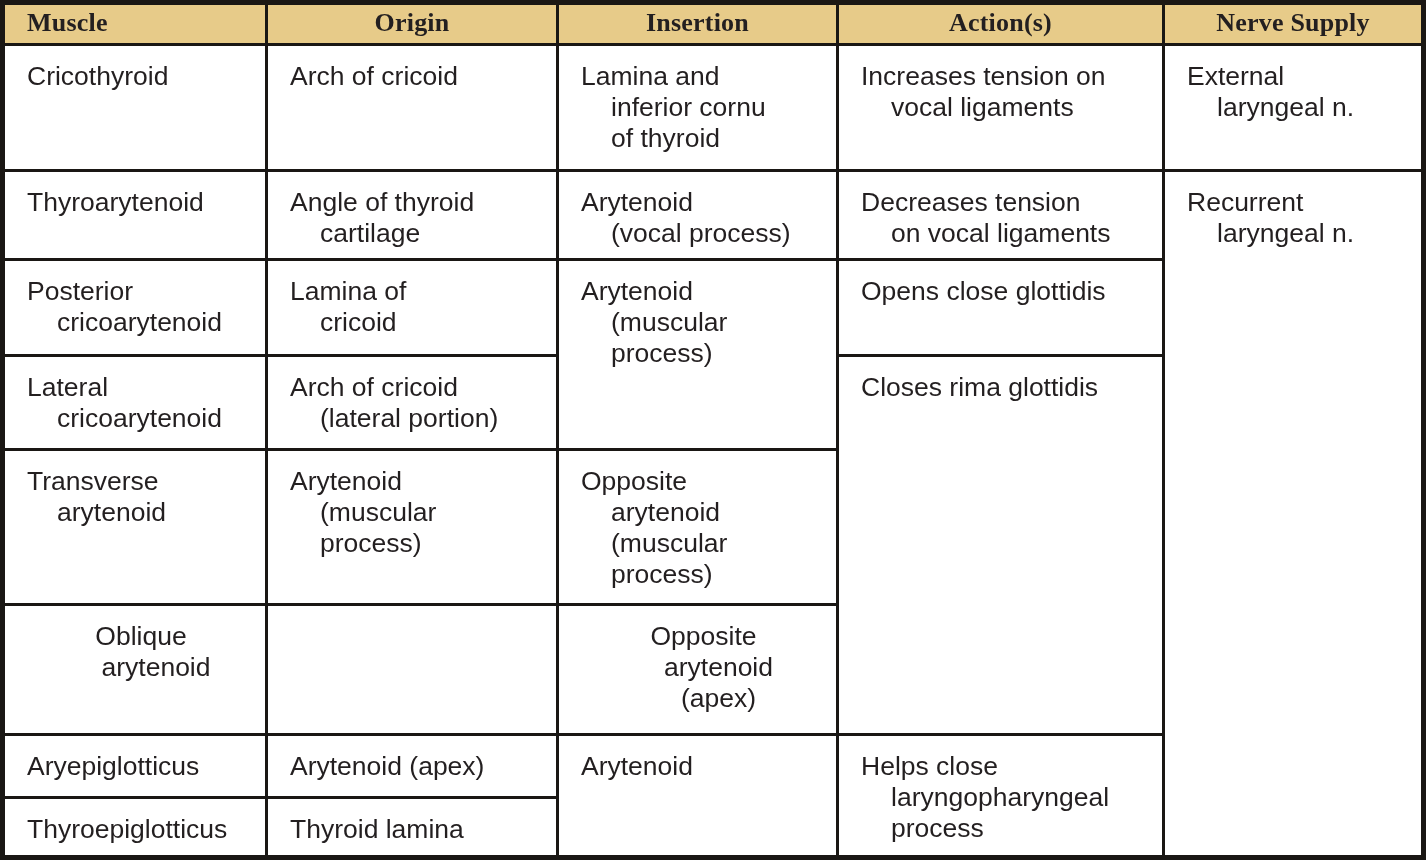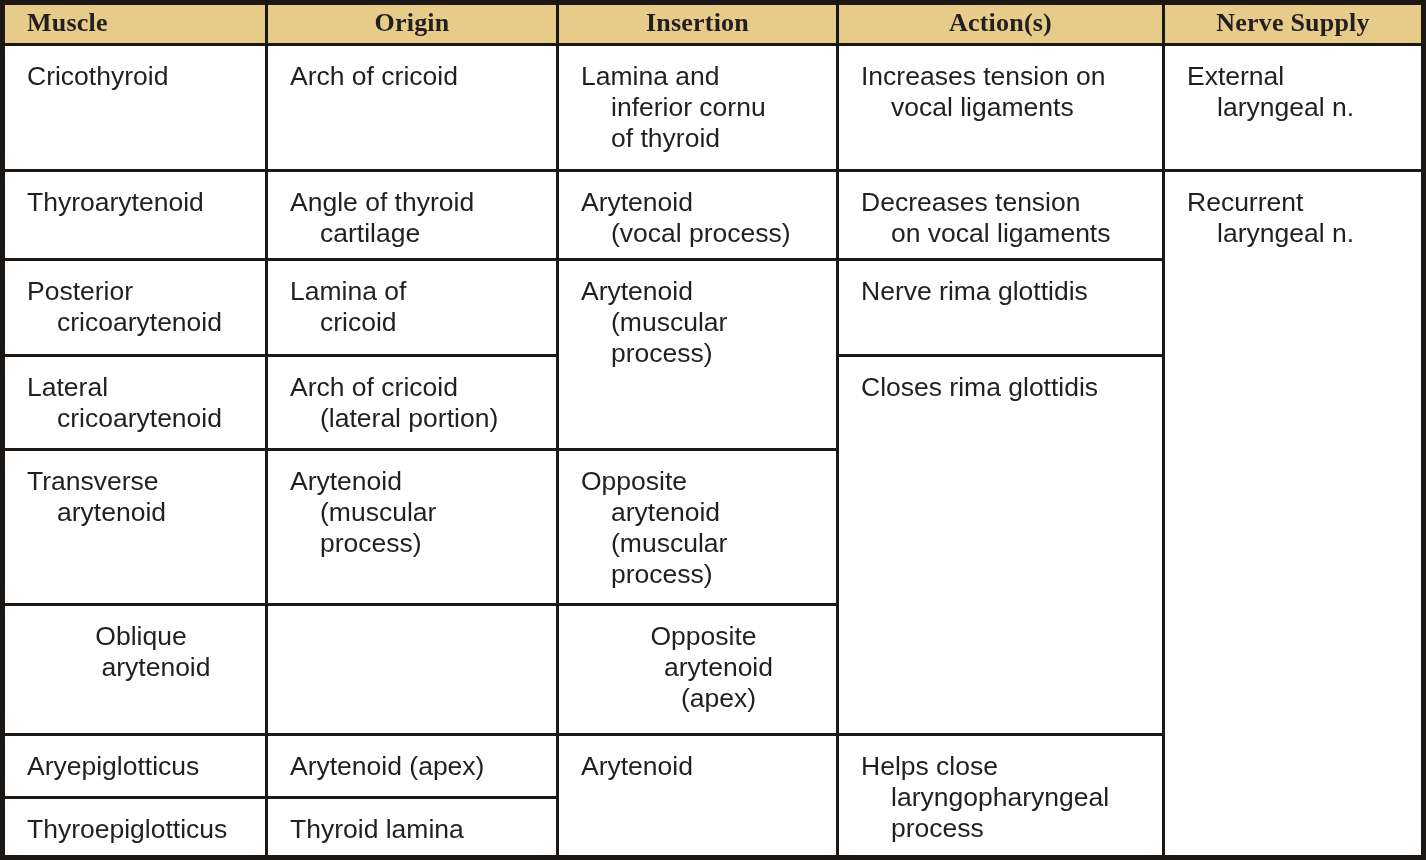--- a/index.html
+++ b/index.html
@@ -132,21 +132,21 @@
         <td>
           <div class="line">Lamina of</div>
           <div class="line cont">cricoid</div>
         </td>
         <td rowspan="2">
           <div class="line">Arytenoid</div>
           <div class="line cont">(muscular</div>
           <div class="line cont">process)</div>
         </td>
         <td>
-          <div class="line">Nerve rima glottidis</div>
+          <div class="line">Opens close glottidis</div>
         </td>
       </tr>
       <tr>
         <td>
           <div class="line">Lateral</div>
           <div class="line cont">cricoarytenoid</div>
         </td>
         <td>
           <div class="line">Arch of cricoid</div>
           <div class="line cont">(lateral portion)</div>

